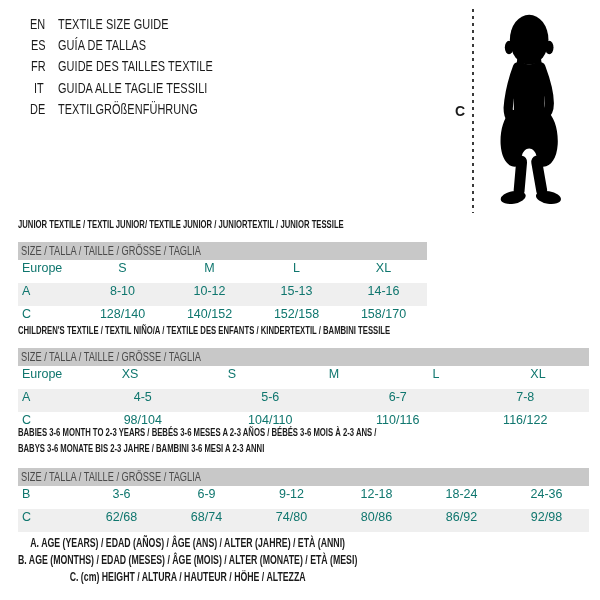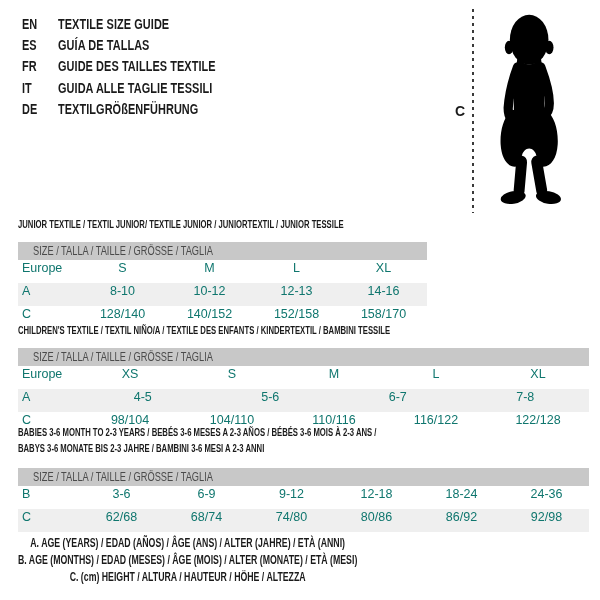--- a/index.html
+++ b/index.html
@@ -8,36 +8,36 @@
     font-family:"Liberation Sans",sans-serif;color:#1a1a1a;overflow:hidden;
   }
   .abs{position:absolute;}
   
   .cond{display:inline-block;transform:scaleX(.74);transform-origin:0 50%;white-space:nowrap;}
   .cond70{display:inline-block;transform:scaleX(.70);transform-origin:0 50%;white-space:nowrap;}
   .cond78{display:inline-block;transform:scaleX(.78);transform-origin:0 50%;white-space:nowrap;}
 
   
   .langs{left:22px;top:13px;}
-  .lang-row{display:flex;height:21.4px;align-items:center;font-weight:bold;font-size:14px;letter-spacing:.1px;}
+  .lang-row{display:flex;height:21.4px;align-items:center;font-weight:normal;font-size:14px;letter-spacing:.1px;text-align:center;}
   .lang-code{width:36px;flex:none;}
 
   
   .c-label{left:455px;top:103px;font-size:14px;font-weight:bold;}
   .dash{left:472px;top:9px;width:2px;height:204px;
         background:repeating-linear-gradient(to bottom,#3a3a3a 0 3px,transparent 3px 7px);}
   svg.baby{left:483px;top:8px;width:94px;height:202px;}
 
   
   .sec-title{left:18px;font-size:11px;font-weight:bold;line-height:16px;}
 
   
   .tbl{left:18px;}
   .size-bar{height:18px;line-height:18px;background:#c8c8c8;color:#4a4a4a;
-            padding-left:15px;font-size:12.5px;}
+            padding-left:3px;font-size:12.5px;}
   .trow{display:flex;height:23px;line-height:17px;font-size:12.5px;color:#0f766e;}
   .trow.alt{background:#efefef;}
   .tlbl{width:57px;flex:none;padding-left:4px;}
   .tcell{flex:1;text-align:center;}
 
   
   .footnotes{left:18px;top:535px;font-size:12.5px;font-weight:bold;text-align:center;}
   .fn-line{height:17.2px;line-height:17.2px;transform:scaleX(.70);transform-origin:0 50%;white-space:nowrap;}
 </style>
 </head>
@@ -97,21 +97,21 @@
       <span class="tlbl">Europe</span>
       <span class="tcell">S</span>
       <span class="tcell">M</span>
       <span class="tcell">L</span>
       <span class="tcell">XL</span>
     </div>
     <div class="trow alt">
       <span class="tlbl">A</span>
       <span class="tcell">8-10</span>
       <span class="tcell">10-12</span>
-      <span class="tcell">12-13</span>
+      <span class="tcell">15-13</span>
       <span class="tcell">14-16</span>
     </div>
     <div class="trow">
       <span class="tlbl">C</span>
       <span class="tcell">128/140</span>
       <span class="tcell">140/152</span>
       <span class="tcell">152/158</span>
       <span class="tcell">158/170</span>
     </div>
   </div>
@@ -137,21 +137,20 @@
       <span class="tcell">5-6</span>
       <span class="tcell">6-7</span>
       <span class="tcell">7-8</span>
     </div>
     <div class="trow">
       <span class="tlbl">C</span>
       <span class="tcell">98/104</span>
       <span class="tcell">104/110</span>
       <span class="tcell">110/116</span>
       <span class="tcell">116/122</span>
-      <span class="tcell">122/128</span>
     </div>
   </div>
 
   <div class="abs sec-title" style="top:424px">
     <div><span class="cond70">BABIES 3-6 MONTH TO 2-3 YEARS / BEBÉS 3-6 MESES A 2-3 AÑOS / BÉBÉS 3-6 MOIS À 2-3 ANS /</span></div>
     <div><span class="cond70">BABYS 3-6 MONATE BIS 2-3 JAHRE / BAMBINI 3-6 MESI A 2-3 ANNI</span></div>
   </div>
   <div class="abs tbl" style="top:468px;width:571px">
     <div class="size-bar">
       <span class="cond">SIZE / TALLA / TAILLE / GRÖSSE / TAGLIA</span>

